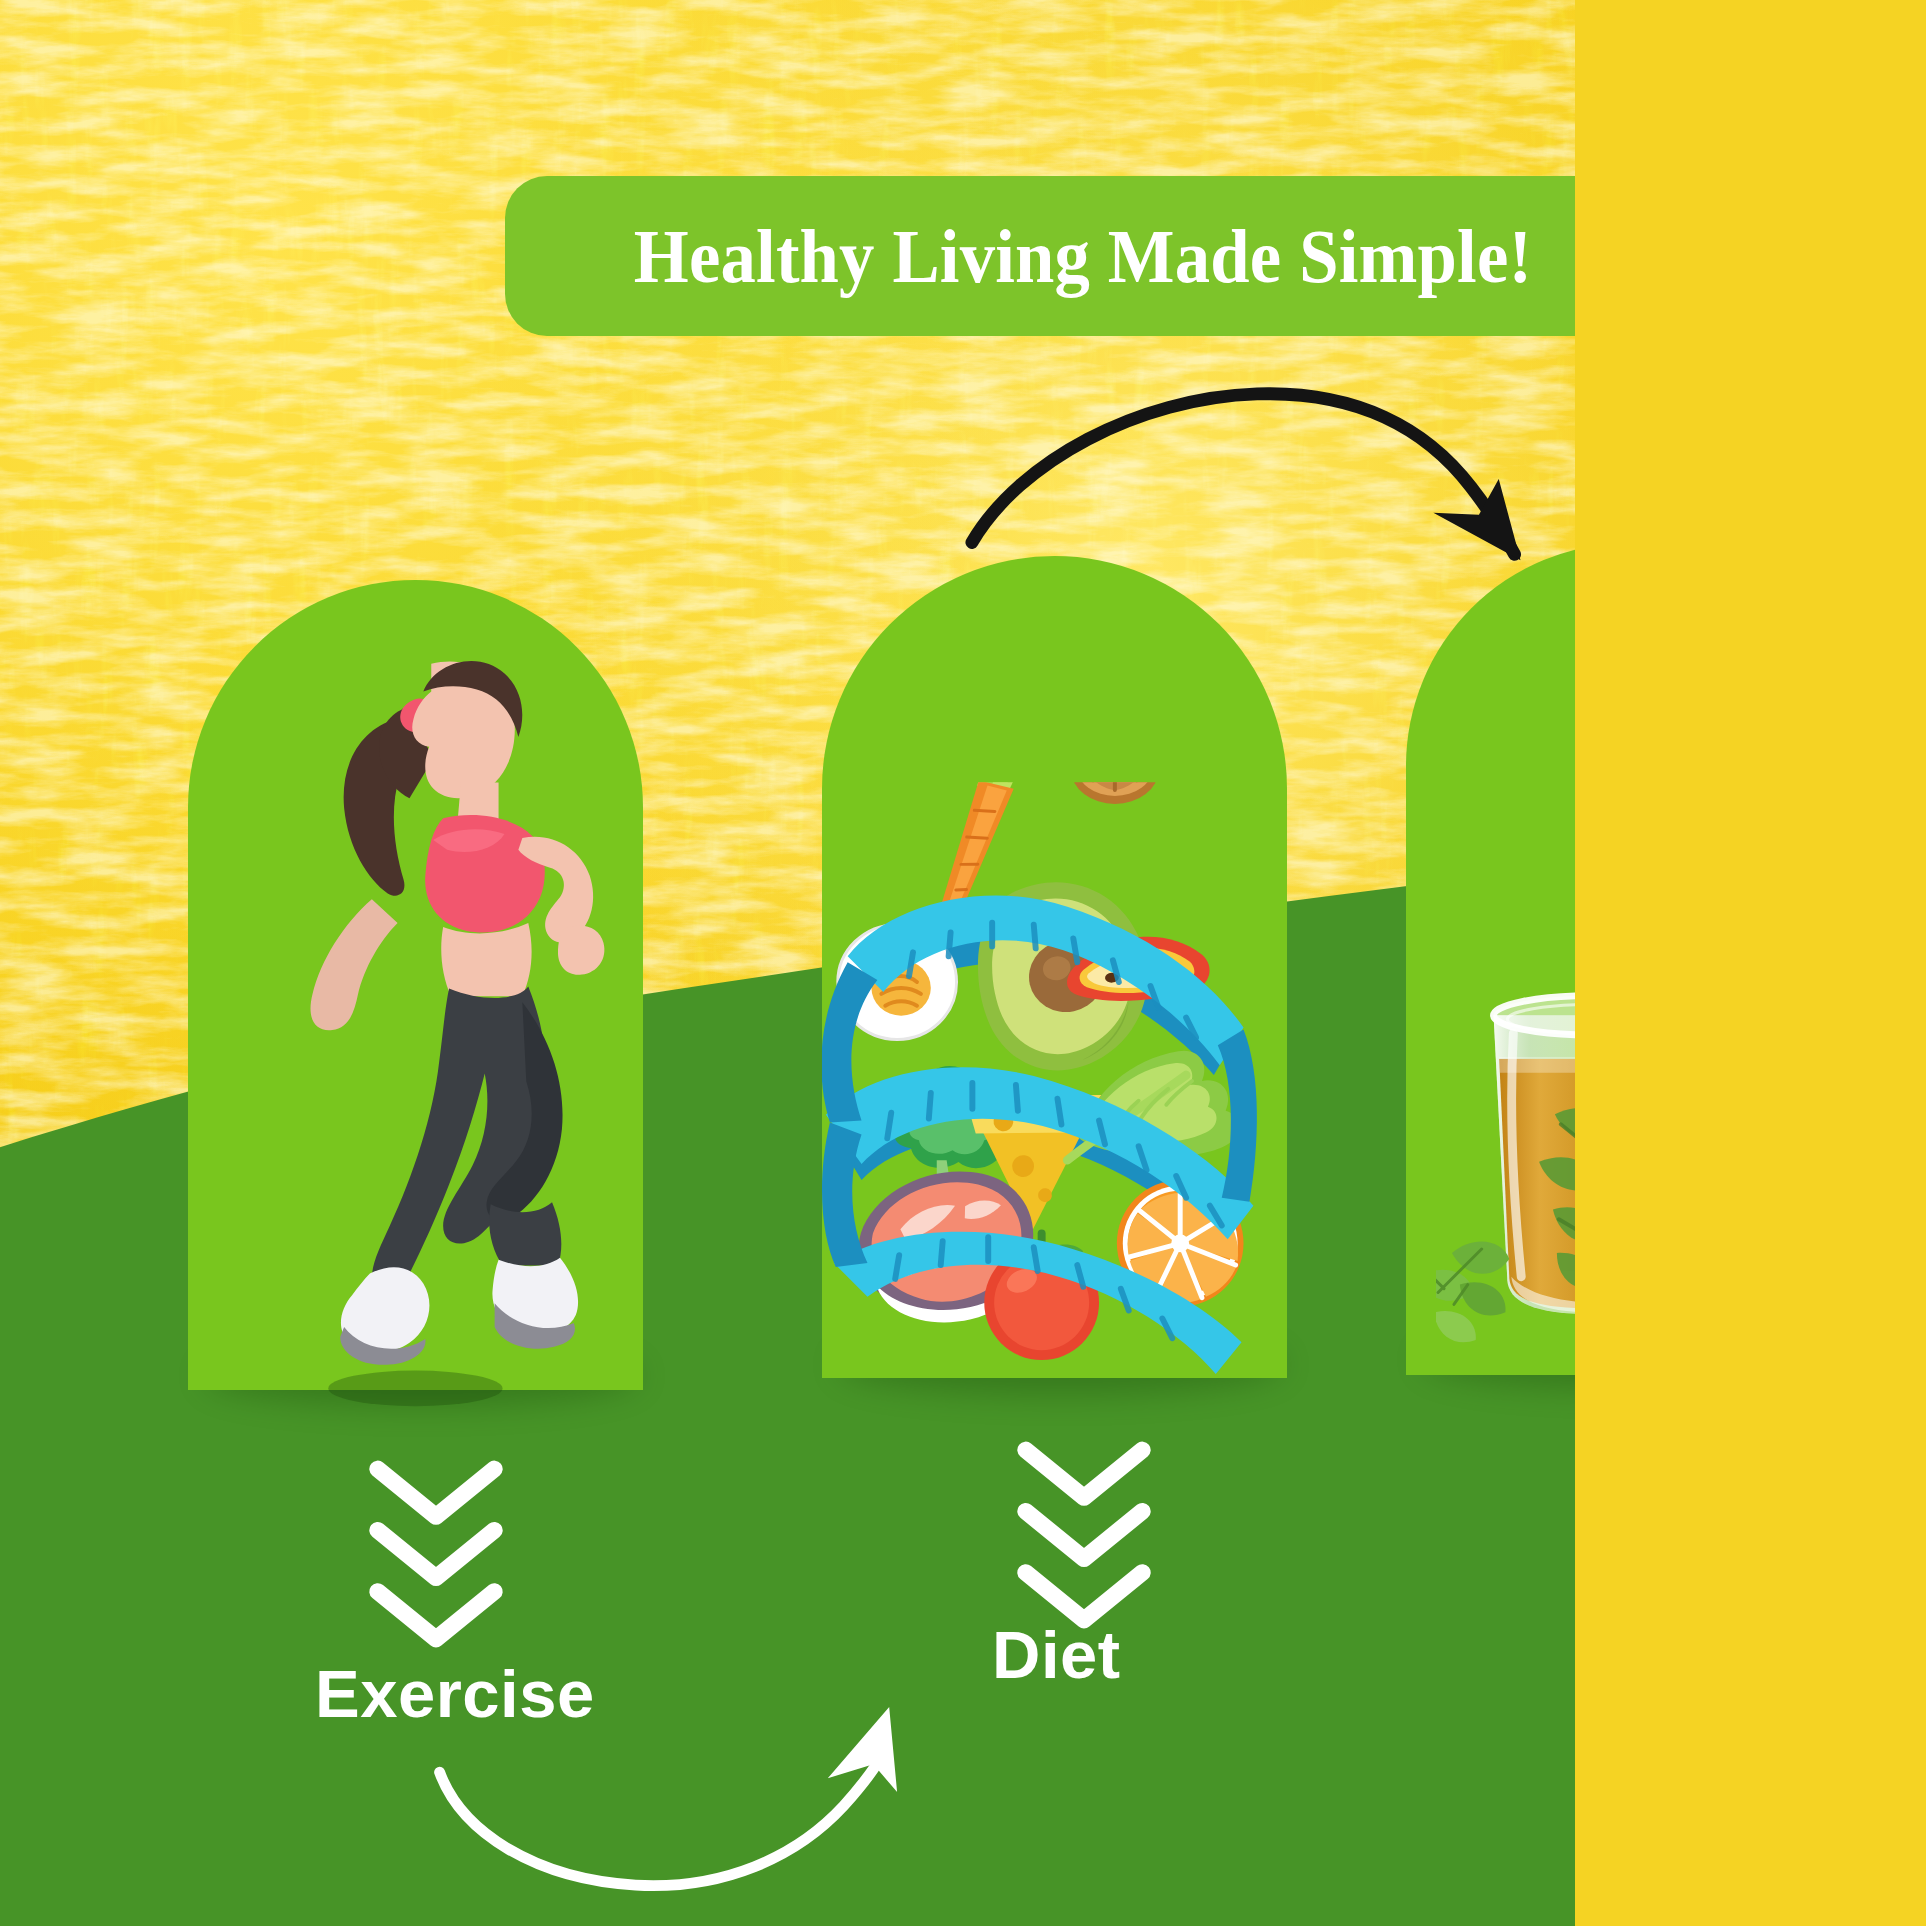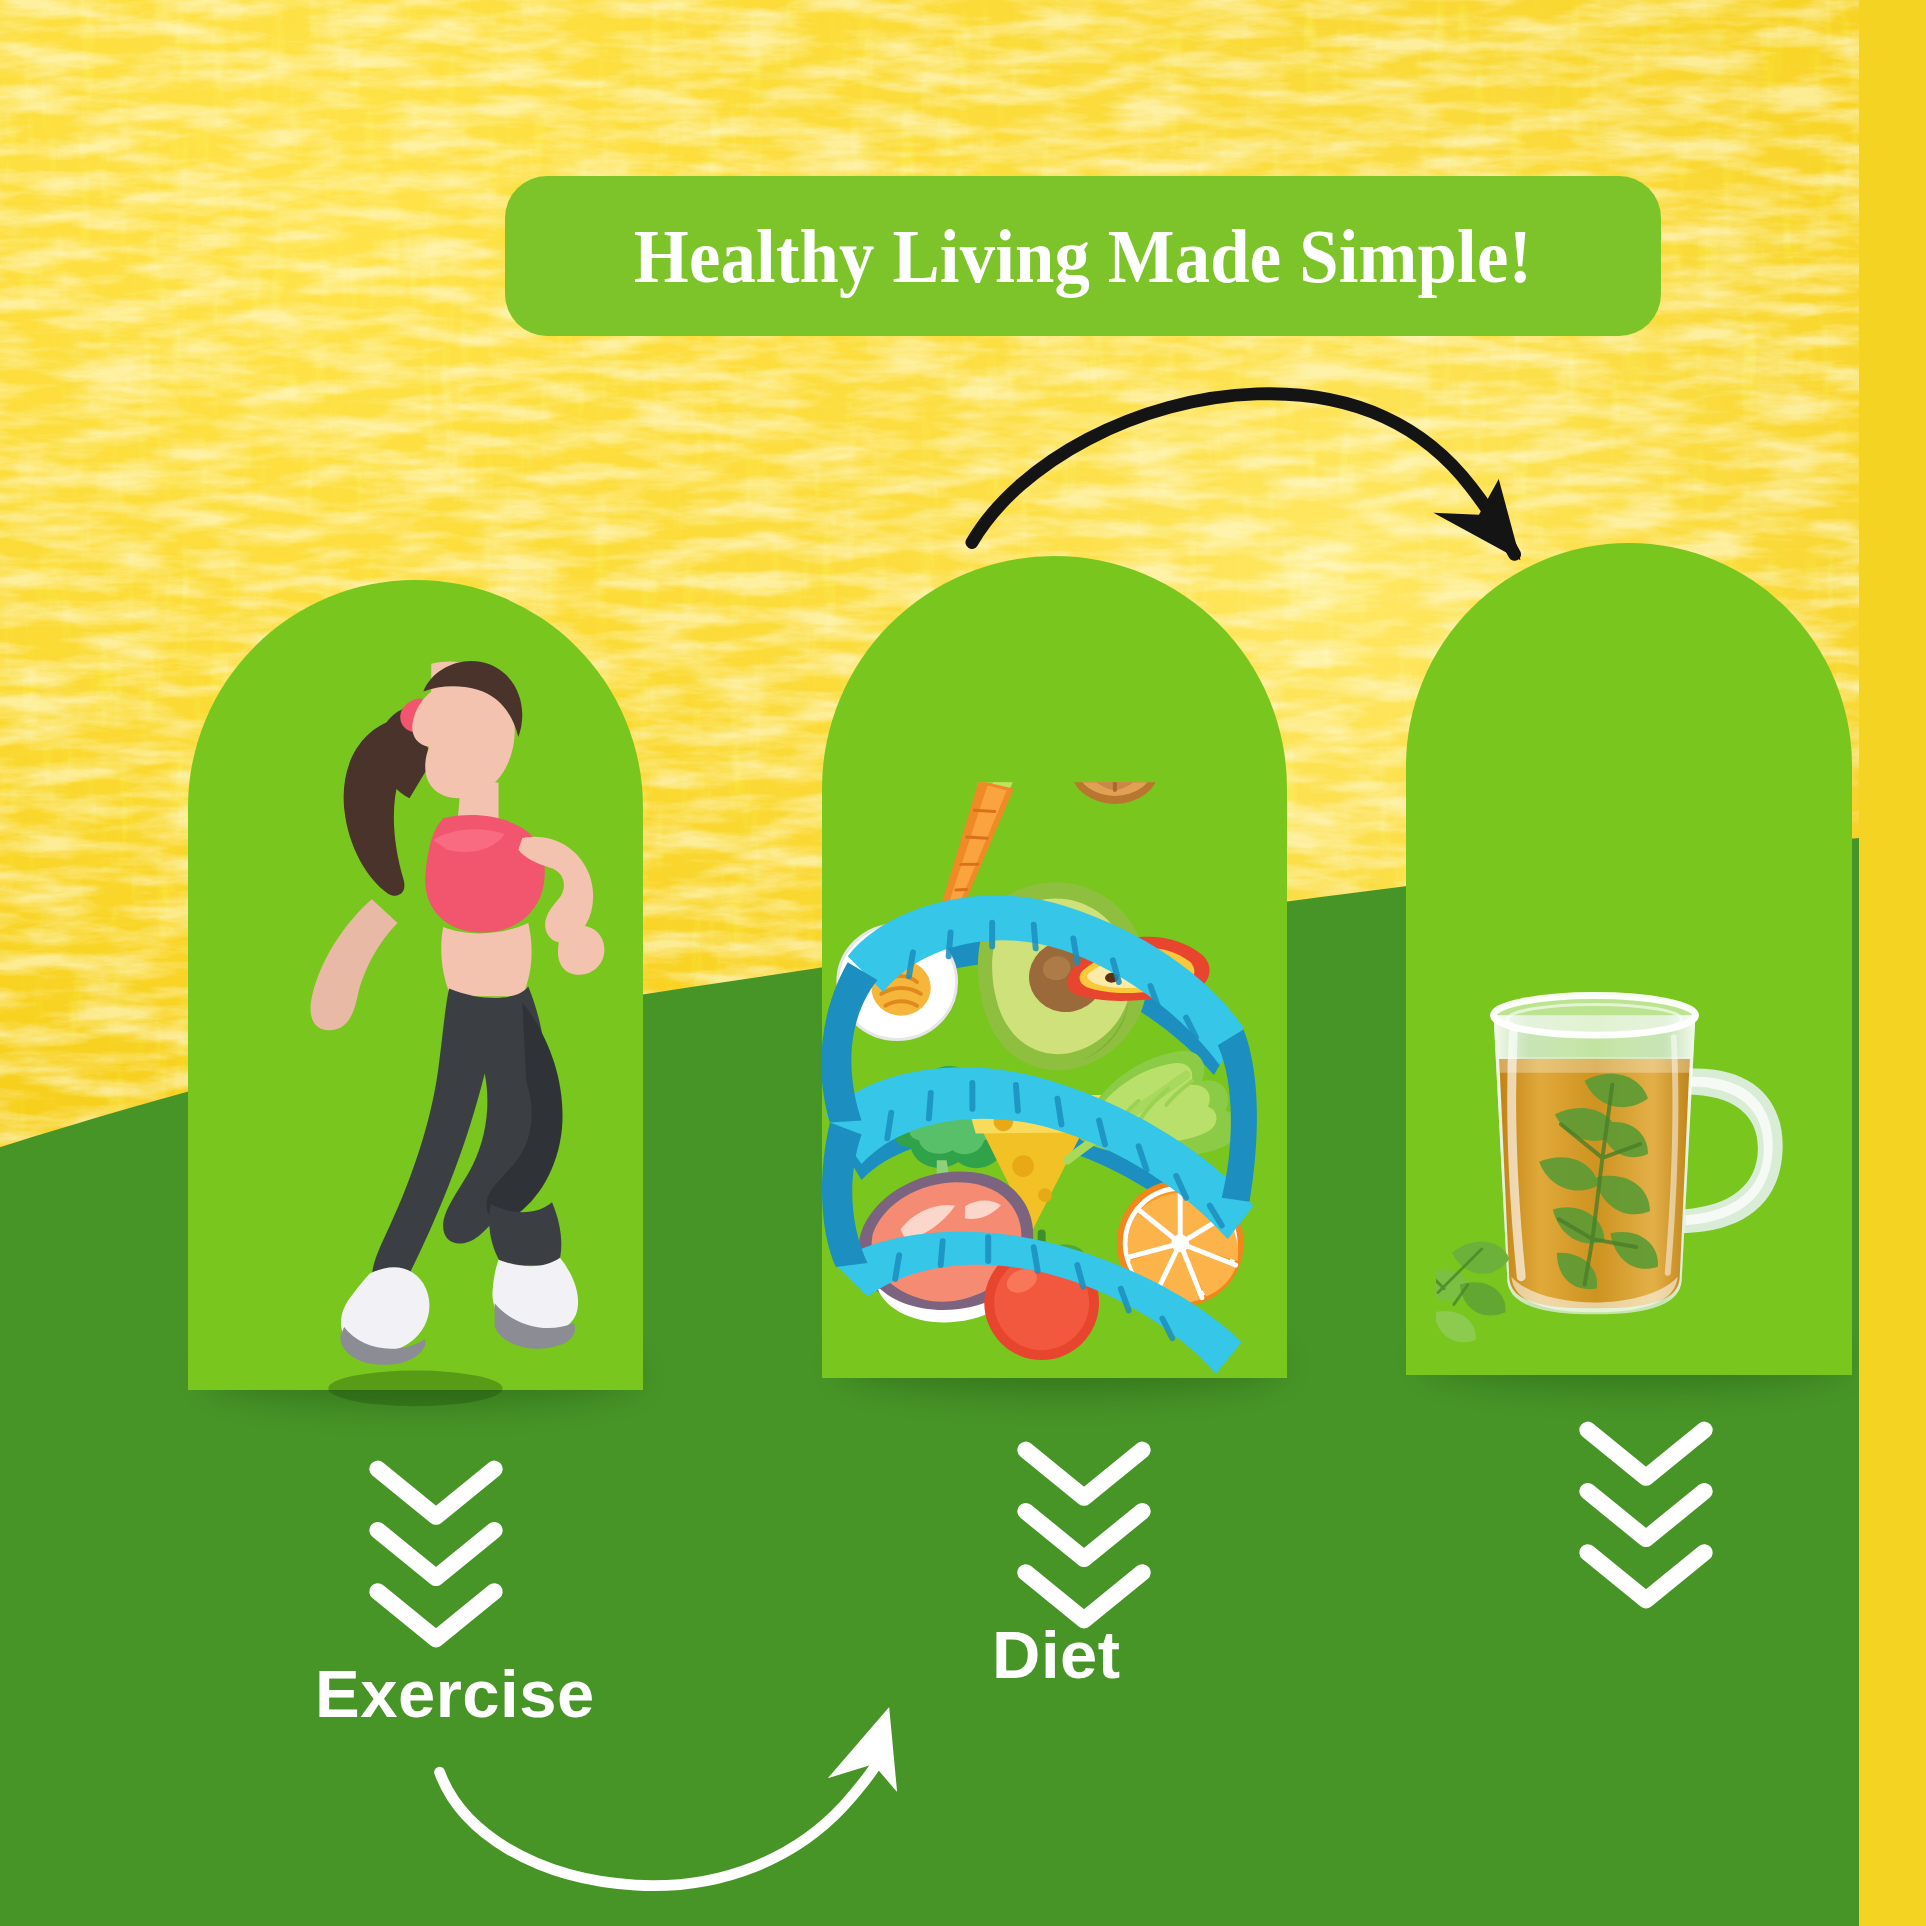--- a/index.html
+++ b/index.html
@@ -1,21 +1,21 @@
 <!DOCTYPE html>
 <html><head>
 <meta charset="utf-8">
 <style>
   html,body{margin:0;padding:0;}
   body{
     width:1927px;height:1927px;overflow:hidden;
     font-family:"Liberation Sans", sans-serif;
     background:#F5D323;
   }
-  #stage{position:relative;width:1859px;height:1927px;overflow:hidden;}
+  #stage{position:relative;width:1575px;height:1927px;overflow:hidden;}
 
   
   .bg-base{position:absolute;inset:0;
     background:
       radial-gradient(ellipse at 18% 12%, #FFE34A 0%, rgba(255,227,74,0) 46%),
       radial-gradient(ellipse at 72% 30%, #FFE864 0%, rgba(255,232,100,0) 42%),
       radial-gradient(ellipse at 50% 70%, #F7CE1B 0%, rgba(247,206,27,0) 55%),
       linear-gradient(165deg,#F9D62B 0%,#F6CE16 40%,#F2C510 72%,#EFC00B 100%);
   }
   .bg-fiber{position:absolute;inset:0;opacity:.55;mix-blend-mode:screen;}

